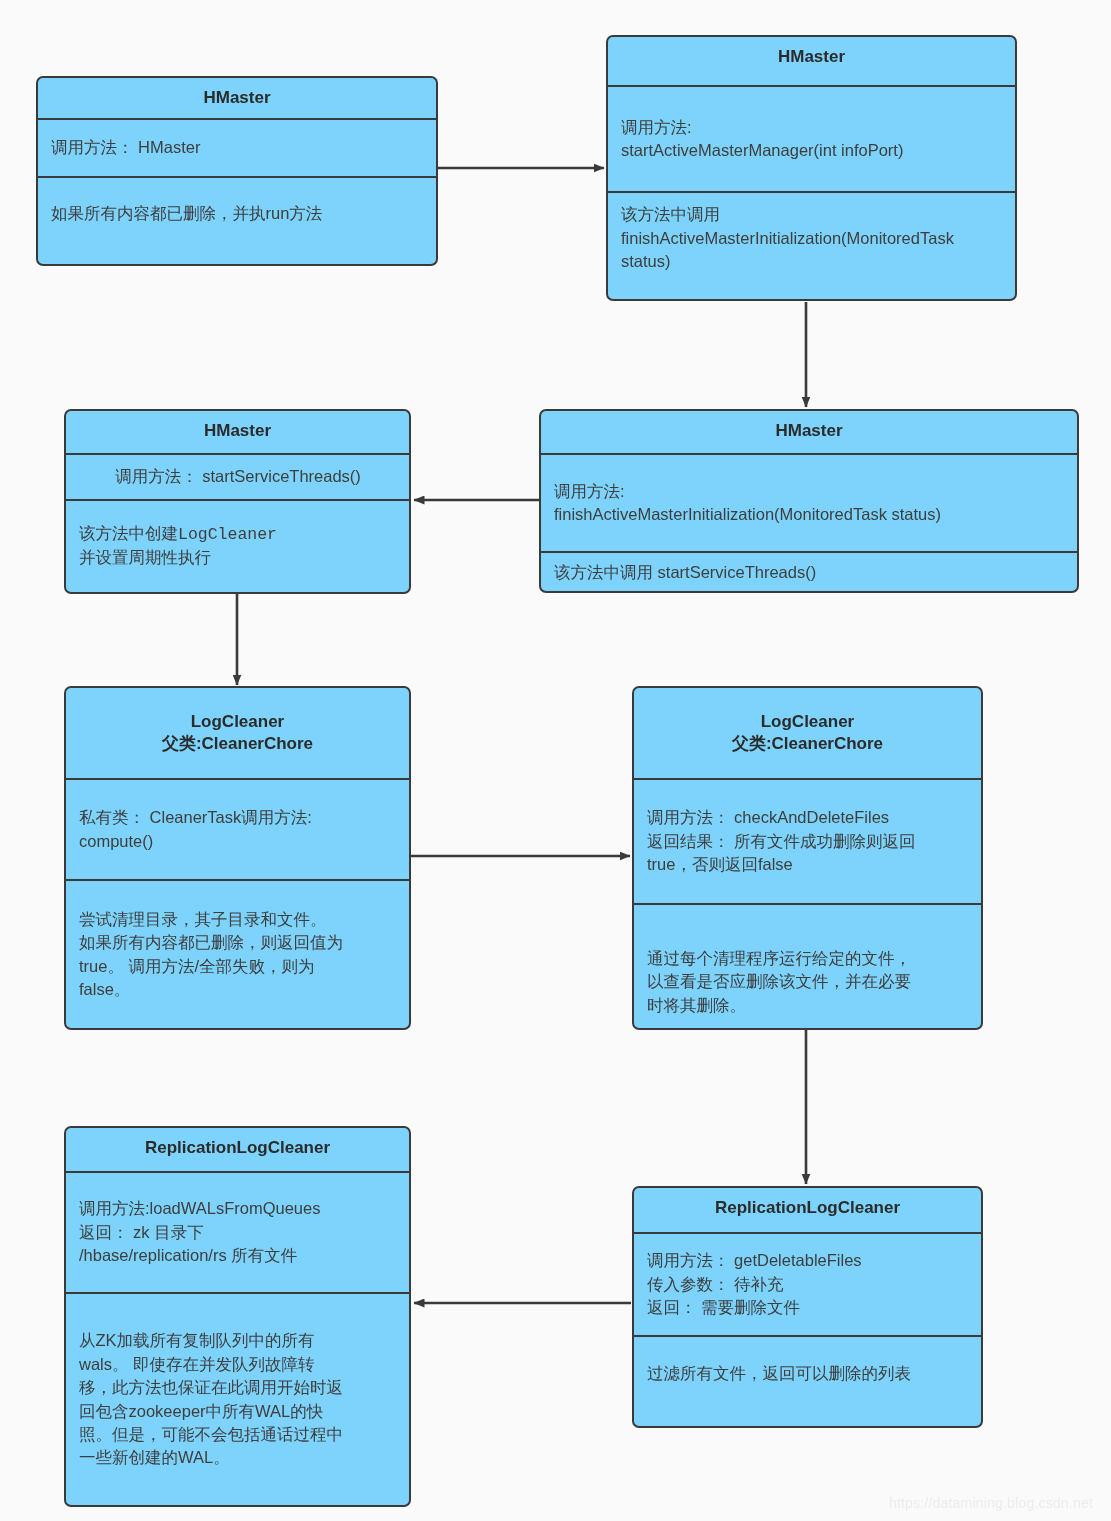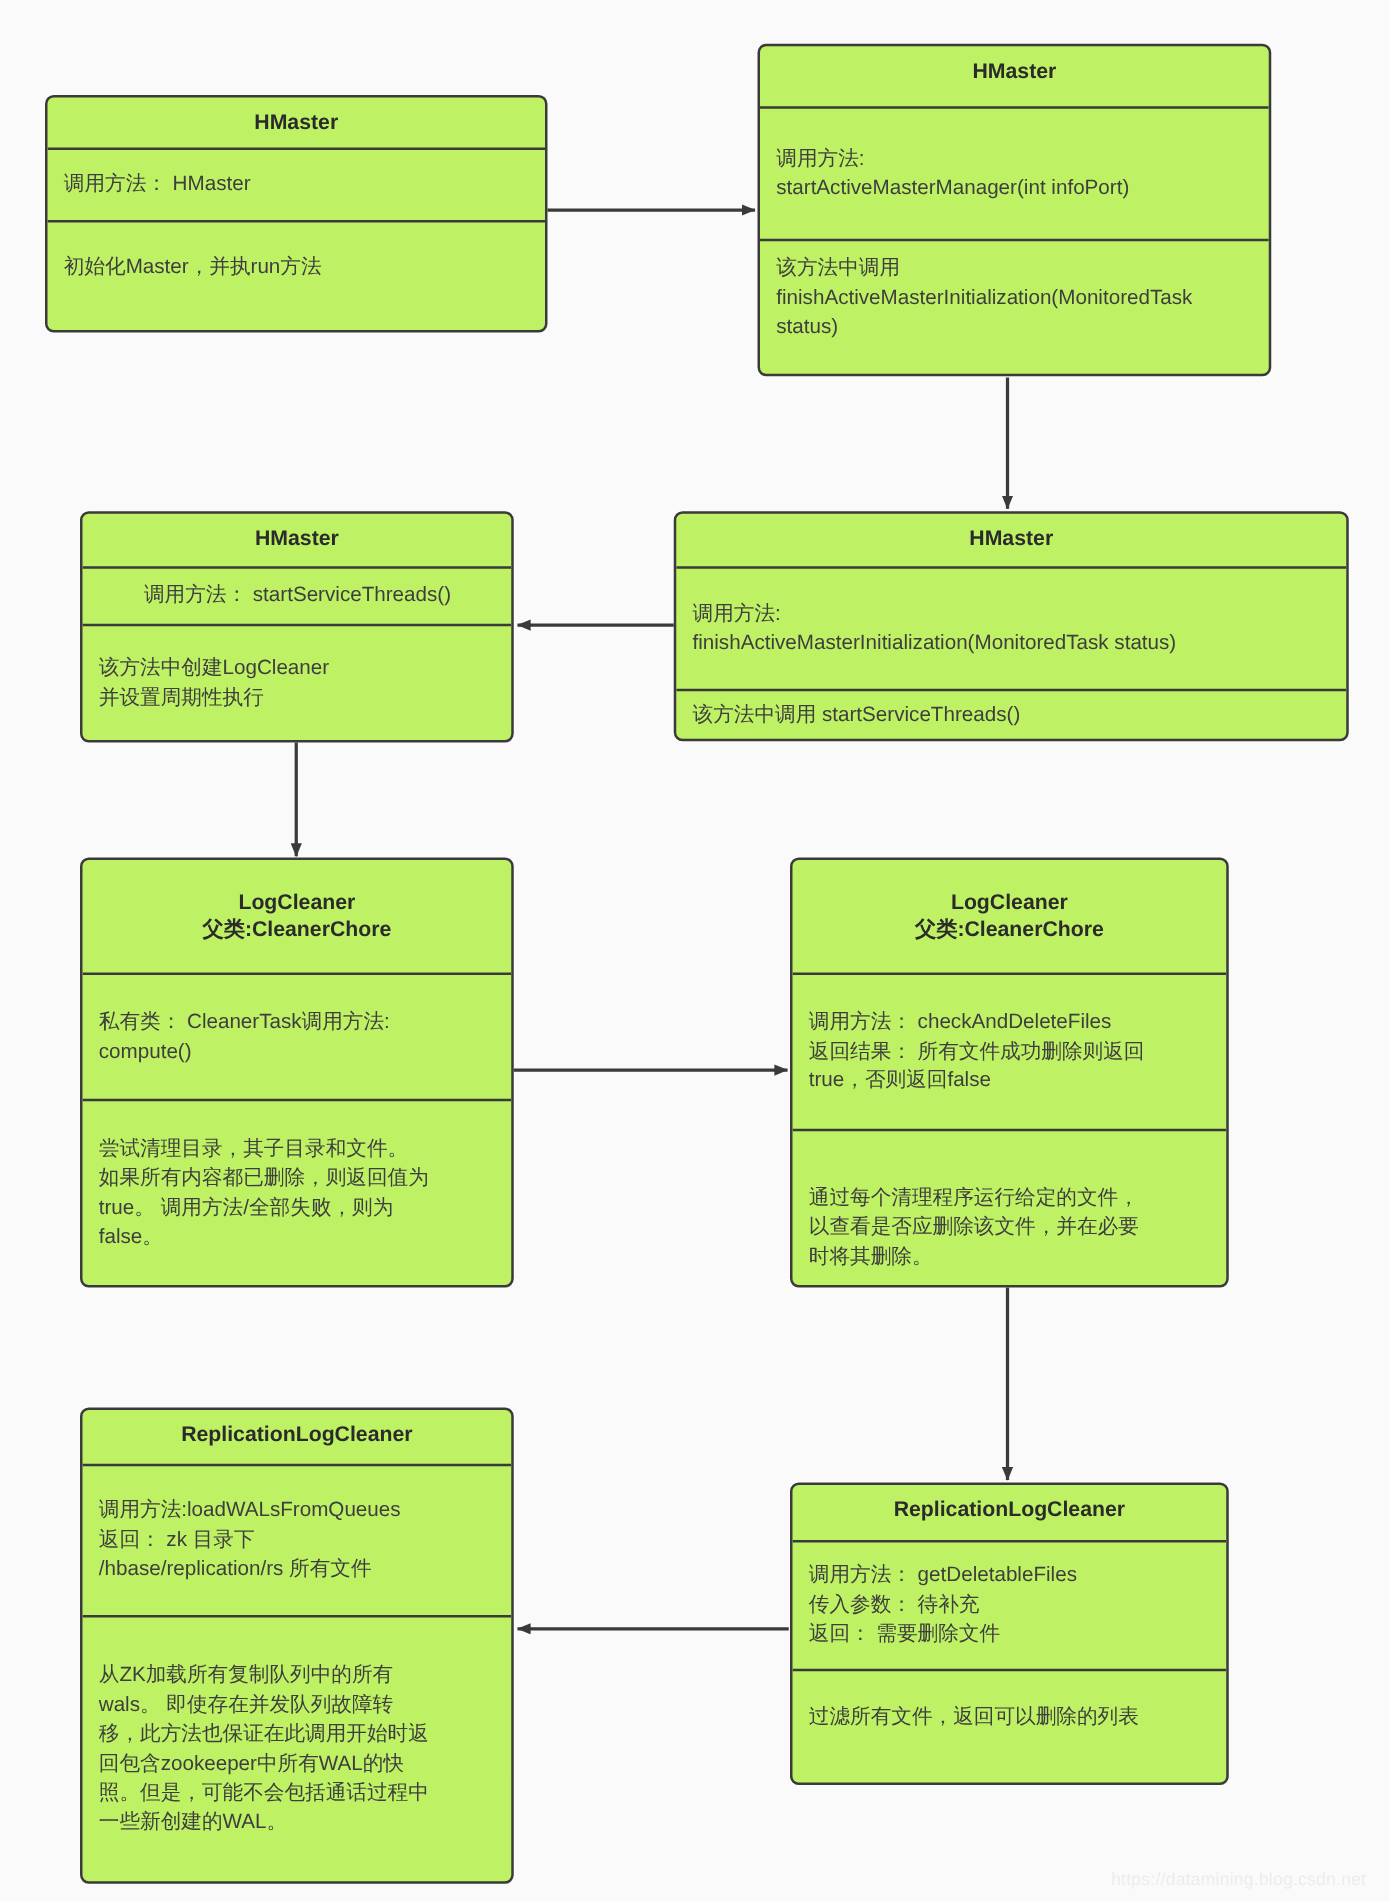--- a/index.html
+++ b/index.html
@@ -20,21 +20,21 @@
     position: absolute;
     left: 0; top: 0;
     width: 1111px;
     height: 1521px;
   }
 
   
   .uml-box {
     position: absolute;
     box-sizing: border-box;
-    background: #bef264;
+    background: #7dd3fc;
     border: 2px solid #3a3a3a;
     border-radius: 7px;
     overflow: hidden;
     z-index: 3;
   }
   .uml-header {
     box-sizing: border-box;
     text-align: center;
     font-weight: bold;
     font-size: 17px;
@@ -100,35 +100,35 @@
       <line x1="237" y1="594" x2="237" y2="685"></line>
       <line x1="411" y1="856" x2="630" y2="856"></line>
       <line x1="806" y1="1030" x2="806" y2="1184"></line>
       <line x1="631" y1="1303" x2="414" y2="1303"></line>
     </g>
   </svg>
 
   <div class="uml-box" style="left:36px; top:76px; width:402px; height:190px;">
     <div class="uml-header" style="height:42px;">HMaster</div>
     <div class="uml-section" style="height:56px;">调用方法： HMaster</div>
-    <div class="uml-section" style="height:74px;">初始化Master，并执run方法</div>
+    <div class="uml-section" style="height:74px;">如果所有内容都已删除，并执run方法</div>
   </div>
 
   <div class="uml-box" style="left:606px; top:35px; width:411px; height:266px;">
     <div class="uml-header" style="height:50px;">HMaster</div>
     <div class="uml-section" style="height:104px;">调用方法:
 startActiveMasterManager(int infoPort)</div>
     <div class="uml-section" style="height:93px;">该方法中调用
 finishActiveMasterInitialization(MonitoredTask status)</div>
   </div>
 
   <div class="uml-box" style="left:64px; top:409px; width:347px; height:185px;">
     <div class="uml-header" style="height:44px;">HMaster</div>
     <div class="uml-section" style="height:44px; padding-top:8px; padding-bottom:8px;text-align:center;">调用方法： startServiceThreads()</div>
-    <div class="uml-section" style="height:93px;">该方法中创建LogCleaner
+    <div class="uml-section" style="height:93px;font-family:Liberation Mono, monospace;">该方法中创建LogCleaner
 并设置周期性执行</div>
   </div>
 
   <div class="uml-box" style="left:539px; top:409px; width:540px; height:184px;">
     <div class="uml-header" style="height:44px;">HMaster</div>
     <div class="uml-section" style="height:96px;">调用方法:
 finishActiveMasterInitialization(MonitoredTask status)</div>
     <div class="uml-section" style="height:42px; padding-top:8px; padding-bottom:8px;">该方法中调用 startServiceThreads()</div>
   </div>
 

